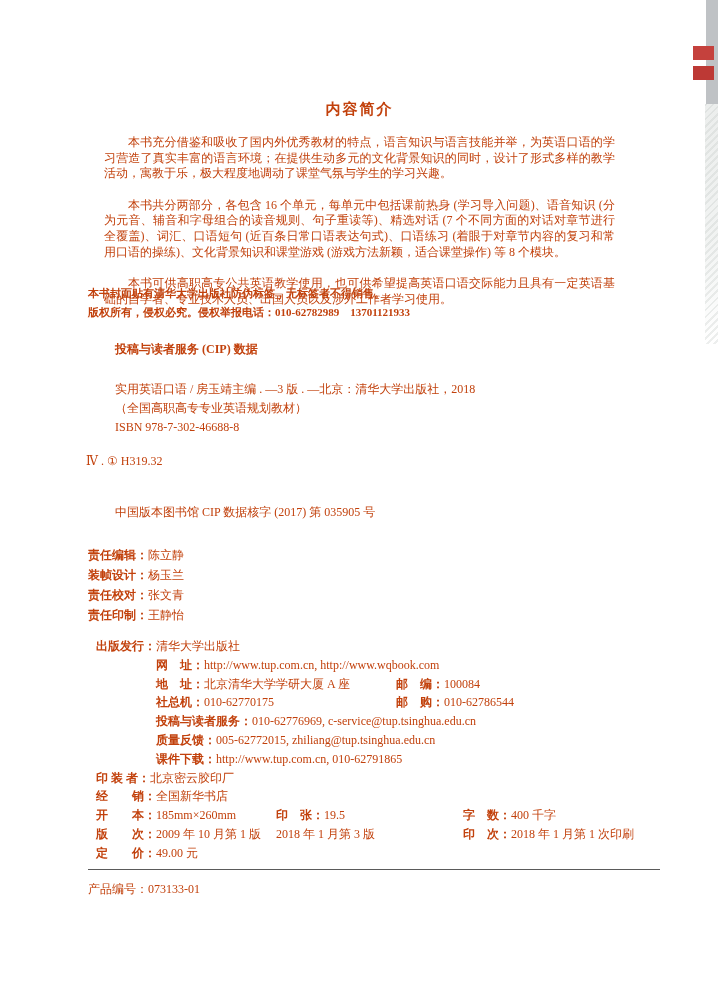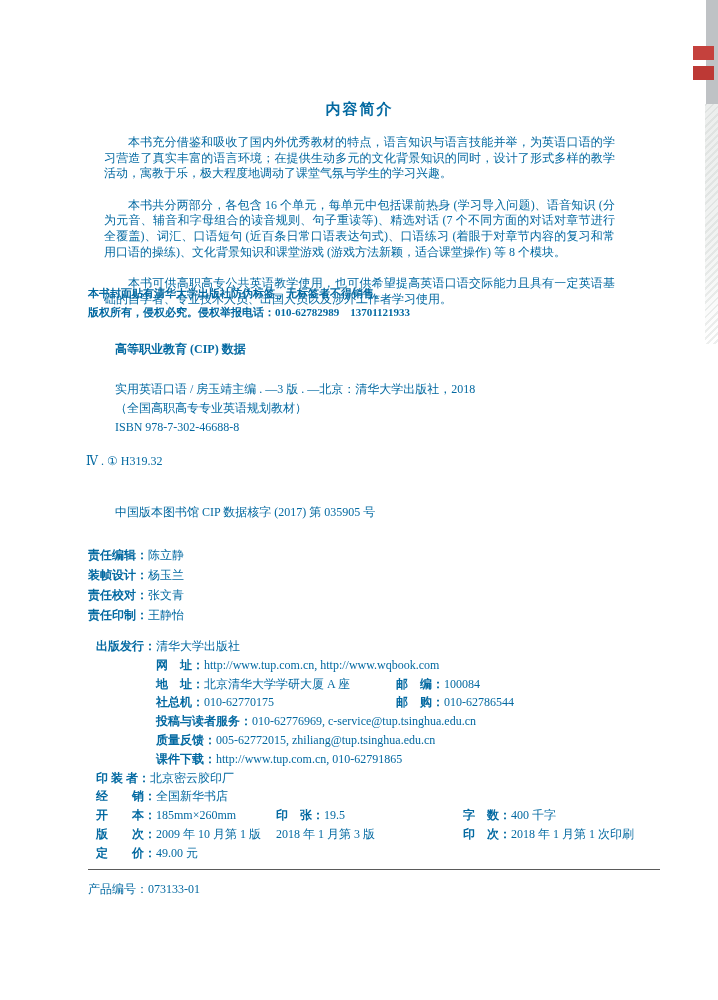--- a/index.html
+++ b/index.html
@@ -2,21 +2,21 @@
 <html><head>
 <meta charset="utf-8">
 <style>
   html,body{margin:0;padding:0;background:#ffffff;}
   .page{
     position:relative;
     width:718px;height:1000px;
     background:#ffffff;
     overflow:hidden;
     font-family:"Liberation Serif","DejaVu Serif",serif;
-    color:#0369a1;
+    color:#c2410c;
     font-size:12px;
   }
   
   .edge-bar{position:absolute;right:0;top:0;width:12px;height:104px;background:#bfc2c5;}
   .edge-texture{
     position:absolute;right:0;top:104px;width:13px;height:240px;
     background:
       repeating-linear-gradient(135deg, rgba(190,196,193,.28) 0 2px, rgba(255,255,255,0) 2px 5px),
       linear-gradient(to bottom,#eceeed 0%,#f1f3f2 55%,#ffffff 100%);
   }
@@ -79,21 +79,21 @@
 
   <div class="intro-block">
     <p>本书充分借鉴和吸收了国内外优秀教材的特点，语言知识与语言技能并举，为英语口语的学习营造了真实丰富的语言环境；在提供生动多元的文化背景知识的同时，设计了形式多样的教学活动，寓教于乐，极大程度地调动了课堂气氛与学生的学习兴趣。</p>
     <p>本书共分两部分，各包含 16 个单元，每单元中包括课前热身 (学习导入问题)、语音知识 (分为元音、辅音和字母组合的读音规则、句子重读等)、精选对话 (7 个不同方面的对话对章节进行全覆盖)、词汇、口语短句 (近百条日常口语表达句式)、口语练习 (着眼于对章节内容的复习和常用口语的操练)、文化背景知识和课堂游戏 (游戏方法新颖，适合课堂操作) 等 8 个模块。</p>
     <p>本书可供高职高专公共英语教学使用，也可供希望提高英语口语交际能力且具有一定英语基础的自学者、专业技术人员、出国人员以及涉外工作者学习使用。</p>
   </div>
 
   <div class="notice notice-sticker">本书封面贴有清华大学出版社防伪标签，无标签者不得销售。</div>
   <div class="notice notice-copyright">版权所有，侵权必究。侵权举报电话：010-62782989　13701121933</div>
 
-  <div class="cip-heading">高等职业教育 (CIP) 数据</div>
+  <div class="cip-heading">投稿与读者服务 (CIP) 数据</div>
 
   <div class="cip-entry">
     <div>实用英语口语 / 房玉靖主编 . —3 版 . —北京：清华大学出版社，2018</div>
     <div>（全国高职高专专业英语规划教材）</div>
     <div>ISBN 978-7-302-46688-8</div>
   </div>
 
   <div class="cip-class">
     <div>Ⅳ . ① H319.32</div>
   </div>

